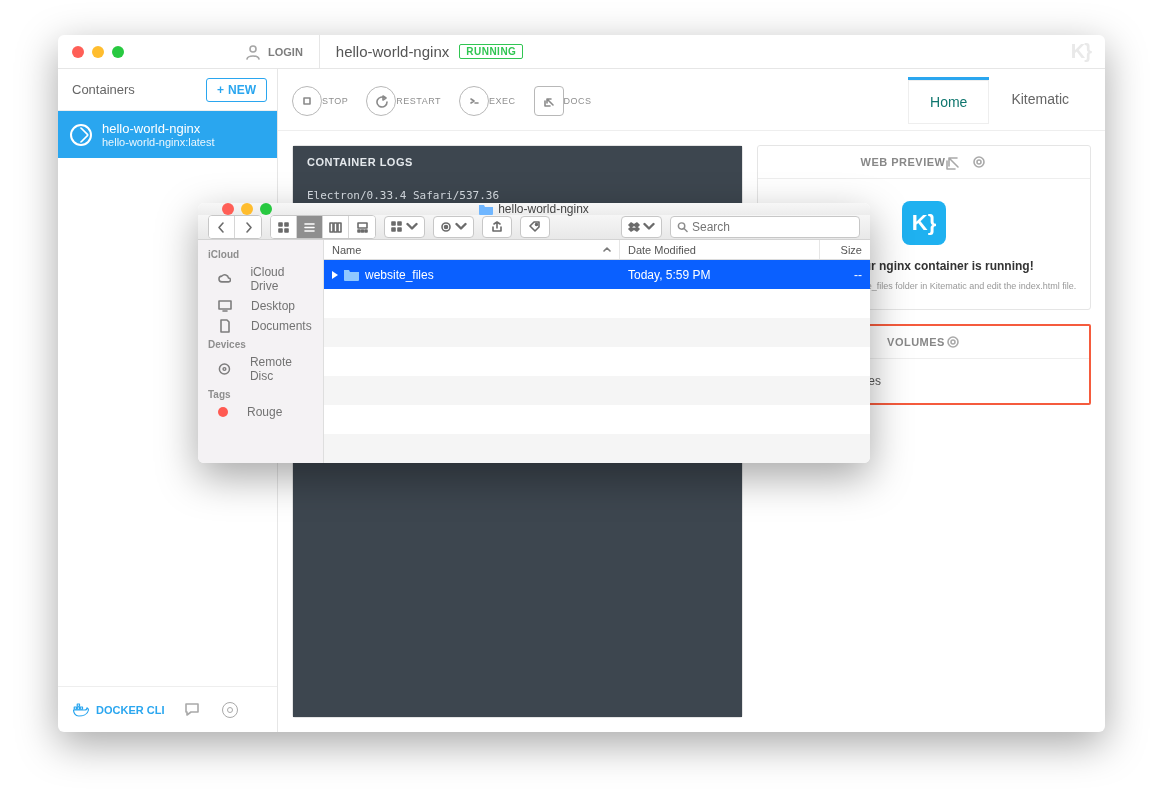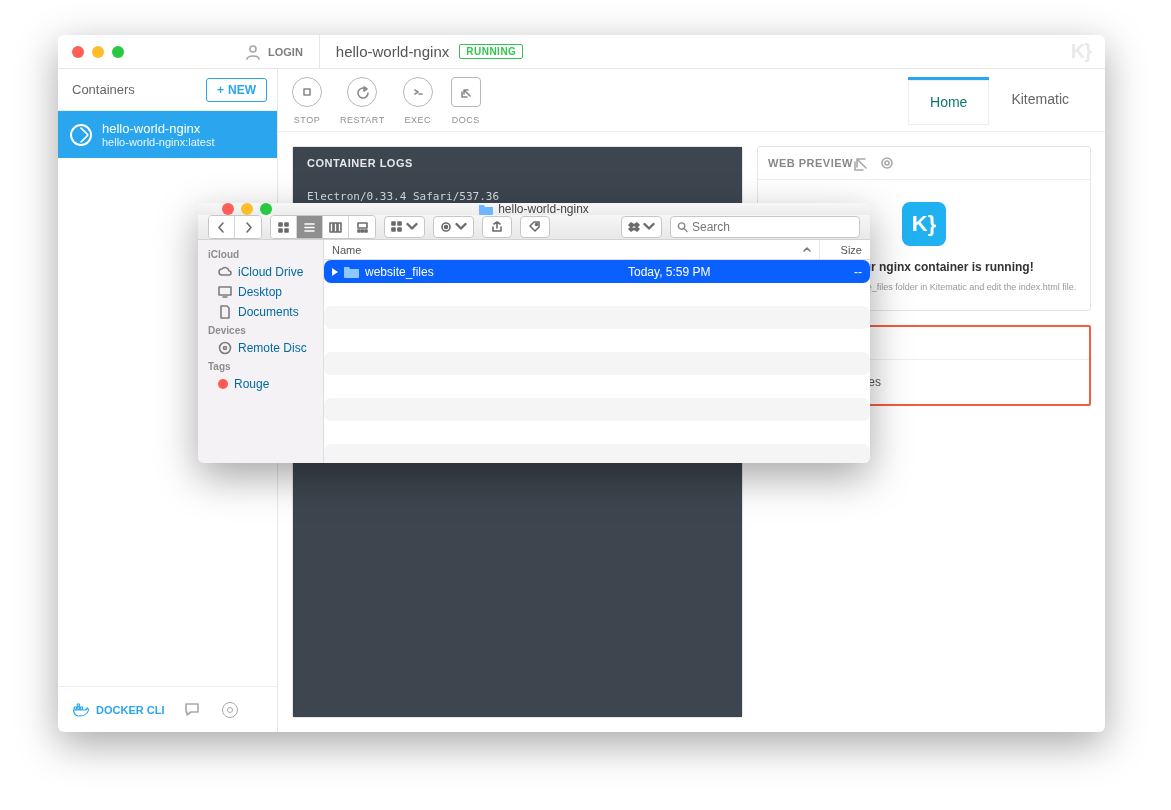--- a/index.html
+++ b/index.html
@@ -41,39 +41,39 @@
 .side-item .sub { font-size: 11px; opacity: .9; }
 
 .sidebar-footer { margin-top: auto; height: 46px; border-top: 1px solid #eee; display: flex; align-items: center; gap: 18px; padding: 0 14px; color: #2aa6ef; }
 .cli-btn { display: flex; gap: 6px; align-items: center; font-size: 11px; font-weight: 700; color: #2aa6ef; cursor: pointer; }
 .icon-btn { width: 20px; height: 20px; display: flex; align-items: center; justify-content: center; cursor: pointer; }
 .icon-btn svg { width: 18px; height: 18px; stroke: #a9a9a9; fill: none; }
 
 
 .main { flex: 1; display: flex; flex-direction: column; }
 .toolbar { display: flex; align-items: center; padding: 8px 14px 6px; gap: 18px; border-bottom: 1px solid #eee; }
-.tool { display: flex; flex-direction: column; align-items: center; gap: 8px; cursor: pointer; }
+.tool { display: flex; flex-direction: row; align-items: center; gap: 0; cursor: pointer; }
 .tool .circ { width: 30px; height: 30px; border: 1.5px solid #b8b8b8; border-radius: 50%; display: flex; align-items: center; justify-content: center; }
 .tool .circ svg { width: 14px; height: 14px; stroke: #8a8a8a; fill: none; }
 .tool .lbl { font-size: 9px; color: #8f8f8f; letter-spacing: .5px; }
 
 .tabs { margin-left: auto; display: flex; height: 100%; }
 .tab { padding: 14px 22px; font-size: 14px; color: #666; cursor: pointer; }
 .tab.active { color: #0f766e; border-top: 3px solid #2aa6ef; box-shadow: 0 0 0 1px #eee inset; background: #fff; }
 
 
 .content { flex: 1; display: flex; padding: 14px; gap: 14px; }
 
 .logs-panel { flex: 1; border: 1px solid #e5e5e5; border-radius: 3px; display: flex; flex-direction: column; min-width: 0; }
 .panel-head { background: #3d464f; color: #e4e8ec; font-size: 11px; font-weight: 700; letter-spacing: .5px; padding: 10px 14px; }
 .logs { flex: 1; background: #3d464f; color: #d7dde3; font-family: Menlo, monospace; font-size: 11px; line-height: 1.45; padding: 10px 14px; white-space: pre-wrap; overflow: hidden; }
 
 .right-col { width: 334px; display: flex; flex-direction: column; gap: 14px; }
 .panel { border: 1px solid #e5e5e5; border-radius: 3px; background: #fff; }
-.panel .h { display: flex; align-items: center; justify-content: flex-start; padding: 8px 10px; border-bottom: 1px solid #eee; color: #888; font-size: 11px; font-weight: 600; letter-spacing: .5px; }
+.panel .h { display: flex; align-items: center; justify-content: center; padding: 8px 10px; border-bottom: 1px solid #eee; color: #888; font-size: 11px; font-weight: 600; letter-spacing: .5px; }
 .panel .h .icons { display: flex; gap: 10px; }
 .panel .h .icons svg { width: 16px; height: 16px; stroke: #a9a9a9; fill: none; cursor: pointer; }
 
 .preview-body { padding: 22px 12px 18px; text-align: center; }
 .k-logo { width: 44px; height: 44px; margin: 0 auto 14px; background: #1fb1f0; border-radius: 8px; display: flex; align-items: center; justify-content: center; color: #fff; font-weight: 800; font-size: 22px; }
 .preview-title { font-size: 12px; font-weight: 600; color: #333; margin-bottom: 8px; }
 .preview-sub { font-size: 9px; color: #999; }
 
 .volumes { border: 2px solid #f55b3d; border-radius: 2px; }
 .vol-body { padding: 12px; display: flex; align-items: center; gap: 12px; }
@@ -102,32 +102,32 @@
 .mini-btn svg { width: 12px; height: 12px; stroke: #6b6b6b; fill: #6b6b6b; }
 
 .spacer { flex: 1; }
 .search { height: 22px; width: 190px; border: 1px solid #c7c7c7; border-radius: 4px; background: #fff; display: flex; align-items: center; padding: 0 6px; gap: 4px; }
 .search input { border: 0; outline: 0; font-size: 12px; width: 100%; color: #c2410c; background: transparent; }
 .search svg { width: 12px; height: 12px; stroke: #8c8c8c; fill: none; }
 
 .finder-body { flex: 1; display: flex; }
 .finder-side { width: 126px; background: #f4f2f4; border-right: 1px solid #dedede; padding: 6px 0; font-size: 12px; }
 .fs-head { color: #8e8e8e; font-size: 10px; font-weight: 600; padding: 3px 10px 2px; }
-.fs-item { padding: 3px 10px 3px 20px; display: flex; gap: 6px; align-items: center; color: #0369a1; cursor: pointer; }
+.fs-item { padding: 3px 10px 3px 20px; display: flex; gap: 19px; align-items: center; color: #737373; cursor: pointer; }
 .fs-item svg { width: 14px; height: 14px; stroke: #7d7d7d; fill: none; }
 .fs-tag { width: 10px; height: 10px; border-radius: 50%; }
 
 .finder-list { flex: 1; display: flex; flex-direction: column; }
 .list-head { height: 20px; background: #fff; border-bottom: 1px solid #dcdcdc; display: flex; align-items: center; font-size: 11px; color: #555; }
 .list-head .col { padding: 8px 8px; border-right: 1px solid #e6e6e6; height: 100%; display: flex; align-items: center; gap: 12px; }
 .col.name { flex: 1; }
 .col.date { width: 200px; }
 .col.size { width: 50px; justify-content: flex-end; border-right: 0; }
 .list-rows { flex: 1; }
-.row { height: 23px; display: flex; align-items: center; font-size: 12px; border-radius: 7px; }
+.row { height: 29px; display: flex; align-items: center; font-size: 12px; }
 .row.sel { background: #0a60ff; color: #fff; }
 .row .cell { padding: 0 8px; display: flex; align-items: center; gap: 6px; }
 .row .cell.name { flex: 1; }
 .row .cell.date { width: 200px; }
 .row .cell.size { width: 50px; justify-content: flex-end; }
 .row.alt { background: #f5f5f5; }
 .tri { width: 0; height: 0; border-top: 4px solid transparent; border-bottom: 4px solid transparent; border-left: 6px solid currentColor; }
 
 svg { stroke-width: 1.6; stroke-linecap: round; stroke-linejoin: round; }
 
@@ -437,20 +437,21 @@
     </div>
 
     <div class="finder-list">
       <div class="list-head">
         <div class="col name">
           <span>Name</span>
           <svg width="8" height="8" viewBox="0 0 8 8" style="margin-left:auto">
               <path d="M1 5l3-3 3 3" fill="none" stroke="#7a7a7a"></path>
             </svg>
         </div>
+        <div class="col date">Date Modified</div>
         <div class="col size">Size</div>
       </div>
       <div class="list-rows">
         <div class="row sel">
           <div class="cell name">
             <span class="tri"></span>
             <svg width="15" height="12" viewBox="0 0 15 12">
                 <path d="M0 1h5l1 2h9v8a1 1 0 0 1-1 1H1a1 1 0 0 1-1-1z" fill="#8fc8ff"></path>
               </svg>
             <span>website_files</span>

